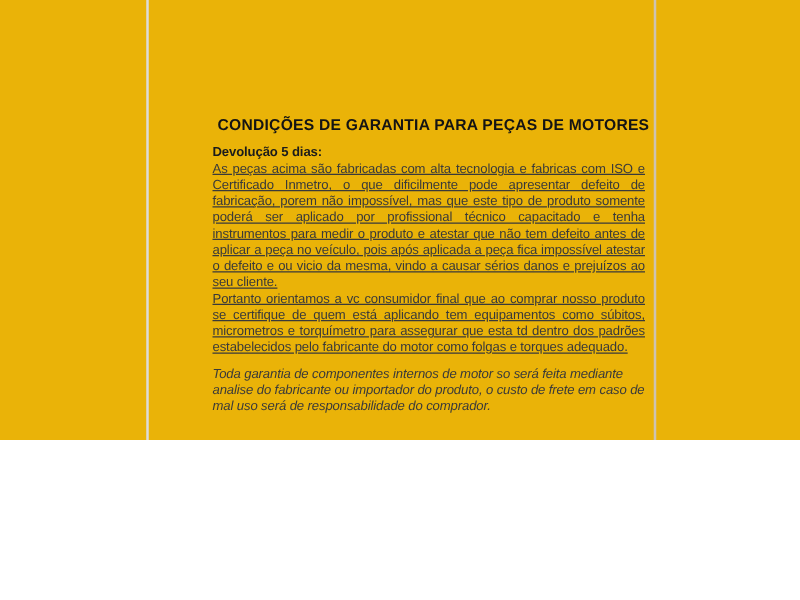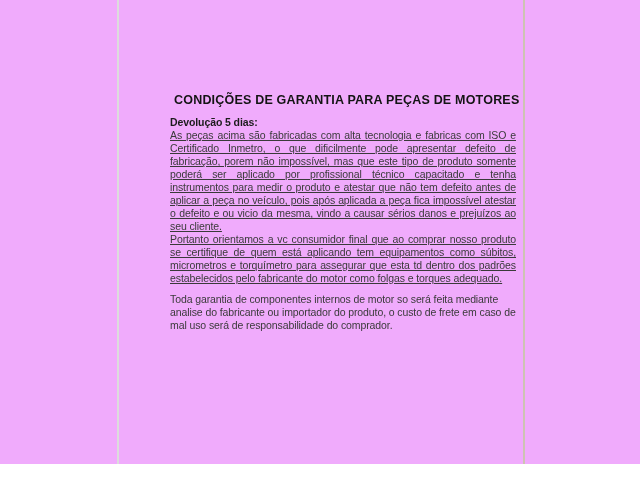--- a/index.html
+++ b/index.html
@@ -1,20 +1,20 @@
 <!DOCTYPE html>
 <html lang="pt"><head>
 <meta charset="utf-8">
 <style>
   html, body { margin: 0; padding: 0; background: #ffffff; }
   .screen {
     position: relative;
     width: 640px;
-    height: 464px;
-    background: #f0abfc;
+    height: 352px;
+    background: #eab308;
     overflow: hidden;
     font-family: "Liberation Sans", "DejaVu Sans", sans-serif;
   }
   .rule {
     position: absolute;
     top: 0;
     bottom: 0;
   }
   .rule-left  { left: 117px; width: 2px; }
   .rule-right { left: 523px; width: 2px; }
@@ -31,21 +31,21 @@
   .doc-title {
     font-size: 12.5px;
     font-weight: bold;
     color: #141414;
     letter-spacing: 0.2px;
     line-height: 16px;
     margin: 0 0 8px 4px;
     white-space: nowrap;
   }
   .para { margin: 0 0 8px 0; }
-  .para.last { margin-bottom: 0; }
+  .para.last { margin-bottom: 0; font-style: italic; }
   .heading {
     font-weight: bold;
     color: #1c1c1c;
     margin: 0;
   }
   .heading.spaced { margin-bottom: 8px; }
   .justify { text-align: justify; text-decoration: underline; }
 </style>
 </head>
 <body>

